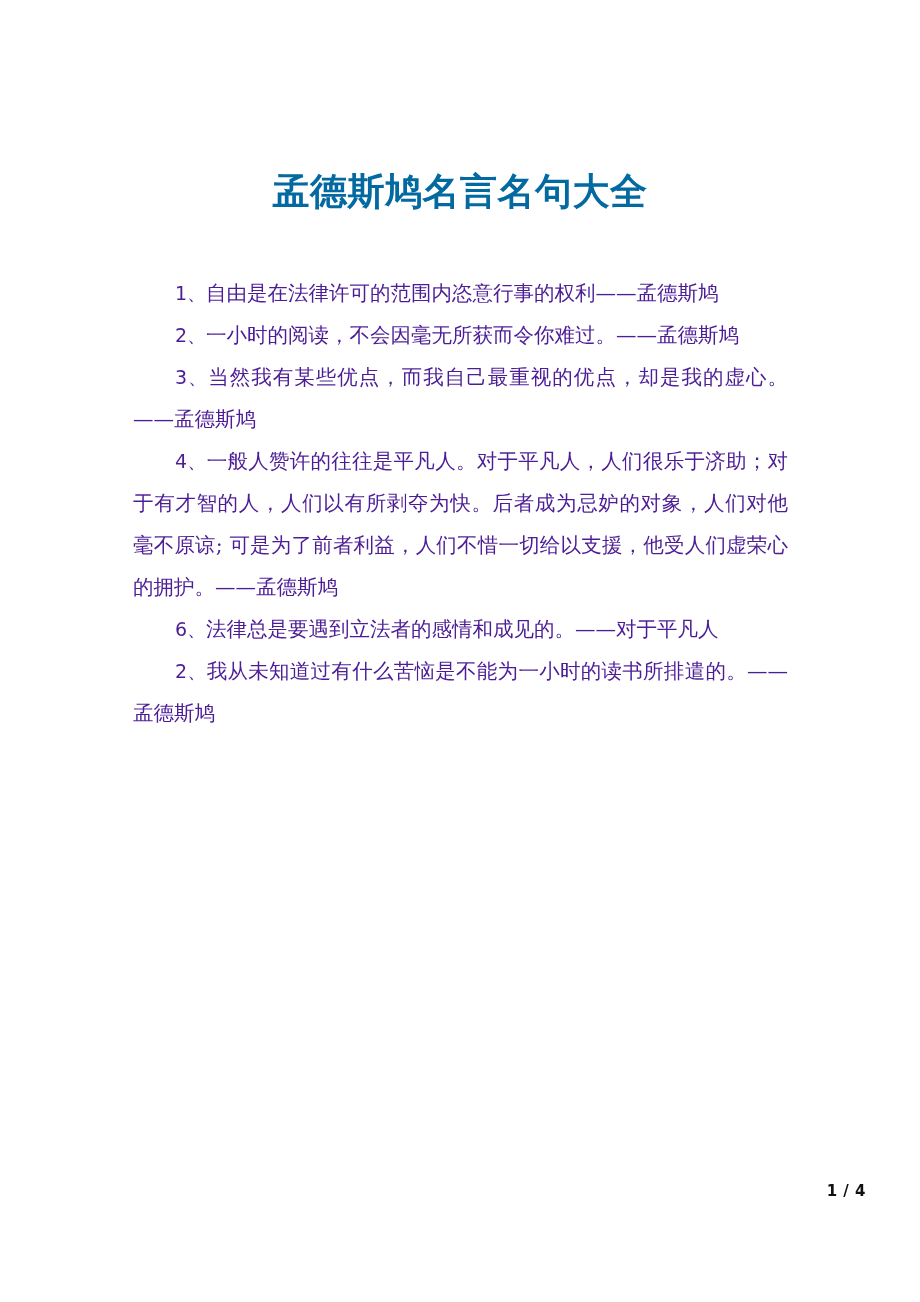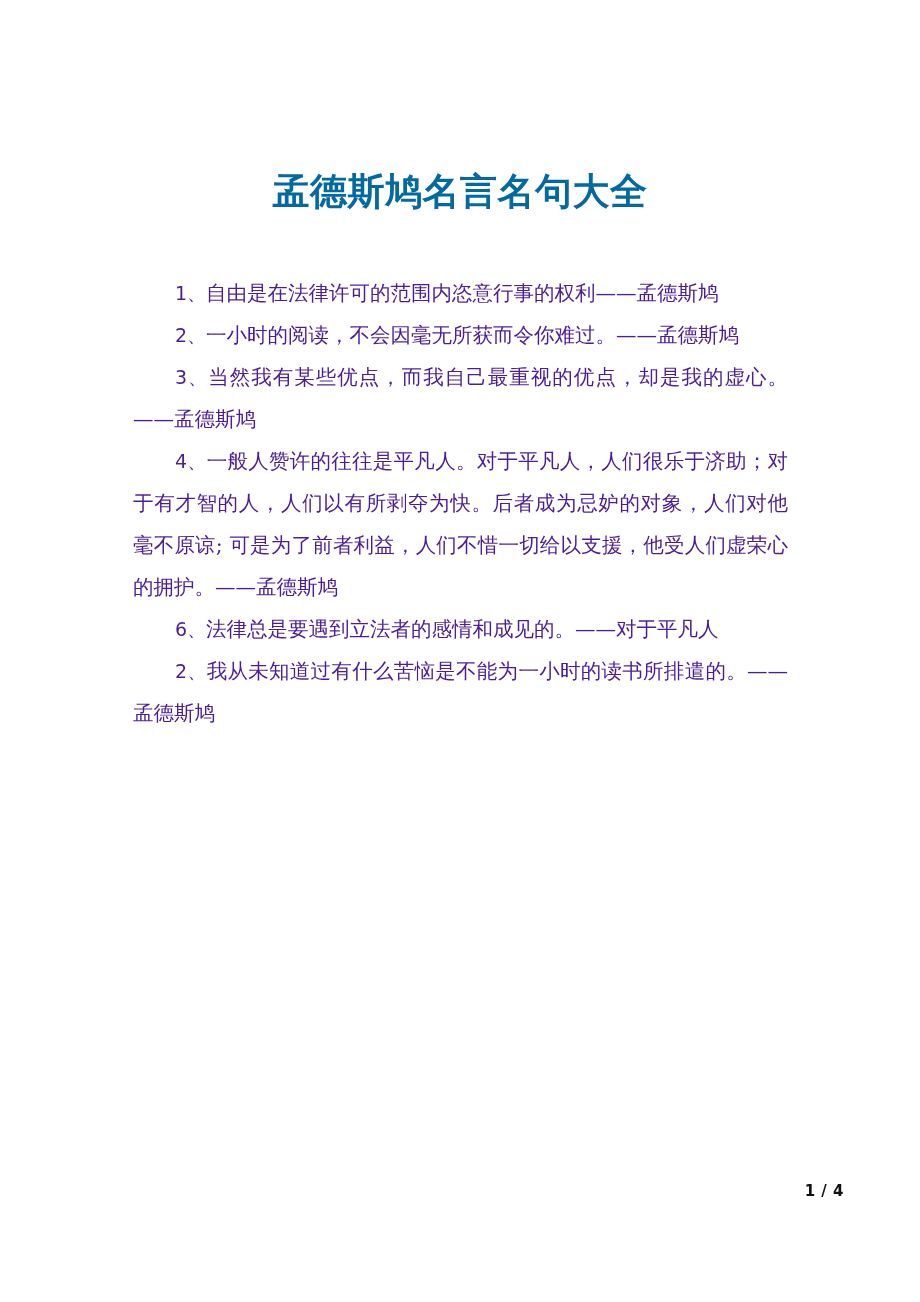--- a/index.html
+++ b/index.html
@@ -64,21 +64,21 @@
     font-family: "DejaVu Sans", "Liberation Sans", sans-serif;
     font-size: 19px;
     font-weight: normal;
   }
 
   .footer-page {
     position: absolute;
     left: 0;
     top: 1182px;
     width: 920px;
-    padding-right: 76px;
+    padding-right: 54px;
     box-sizing: border-box;
     text-align: right;
     font-family: "DejaVu Sans", "Liberation Sans", sans-serif;
     font-size: 15px;
     font-weight: bold;
     color: #111111;
     letter-spacing: 0.5px;
   }
 </style>
 </head>

